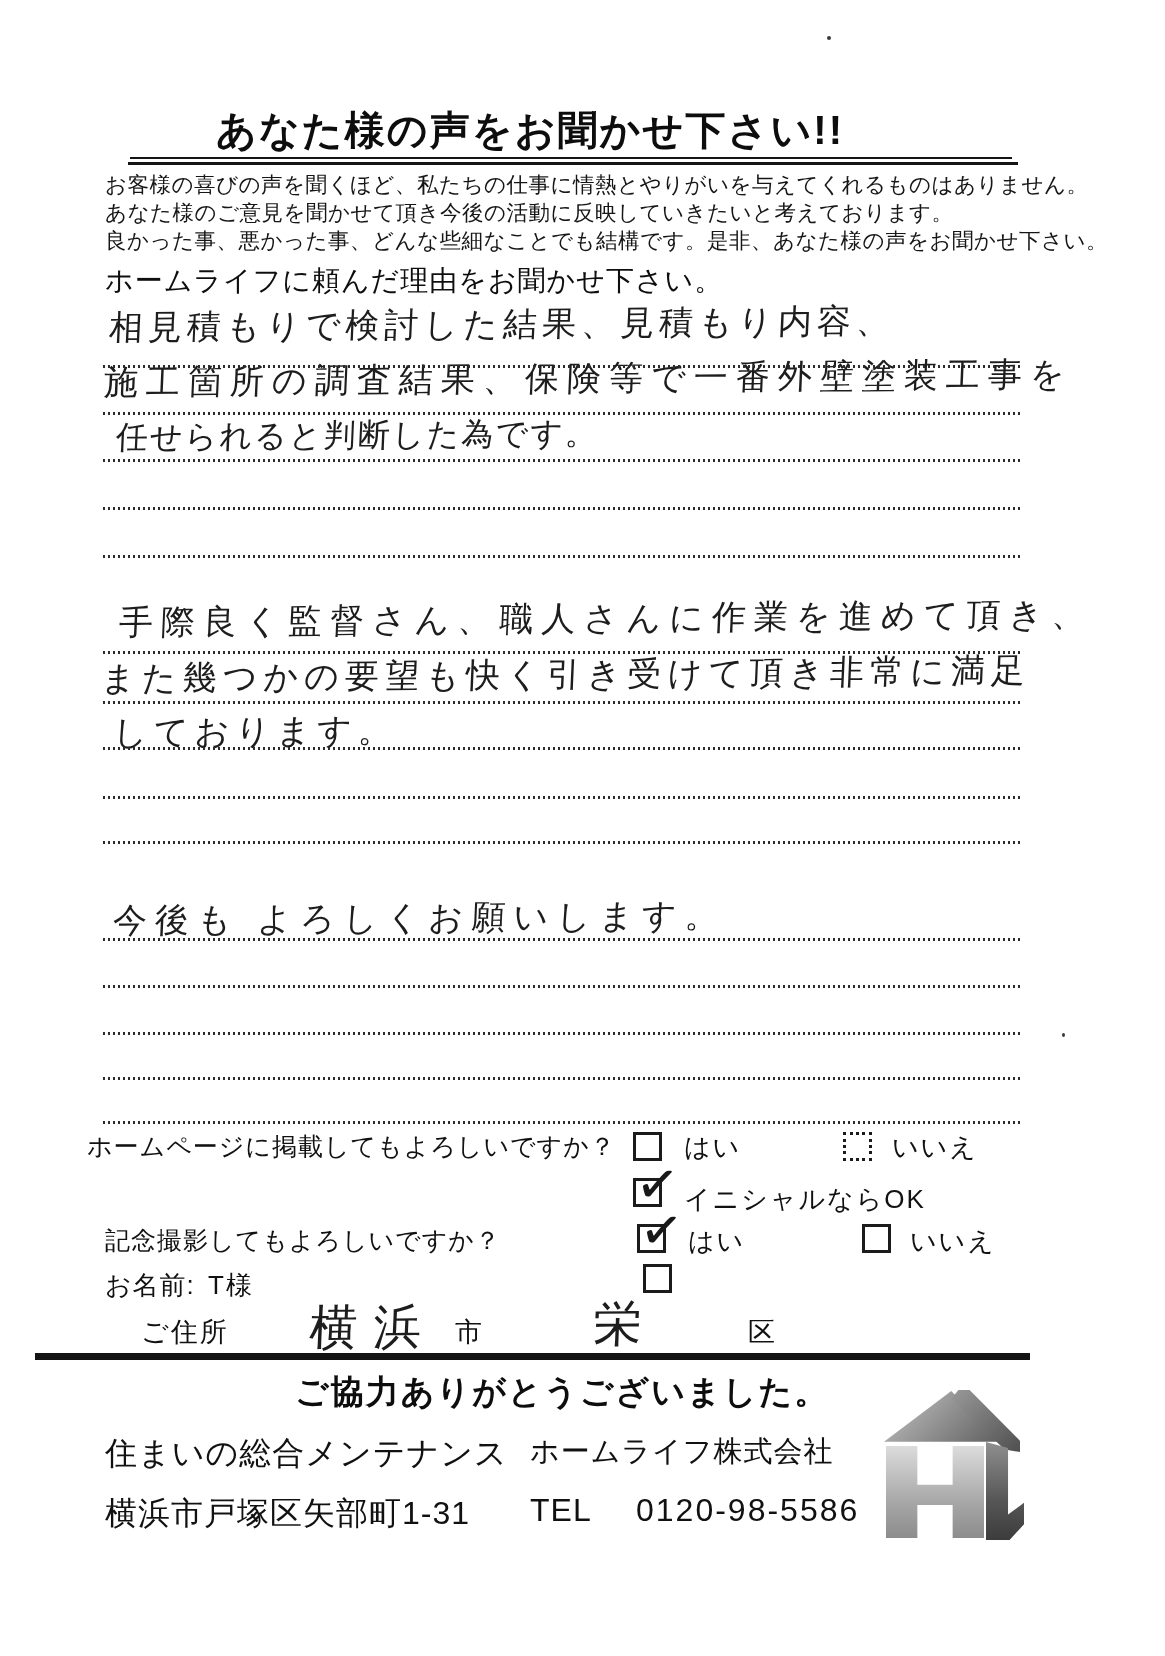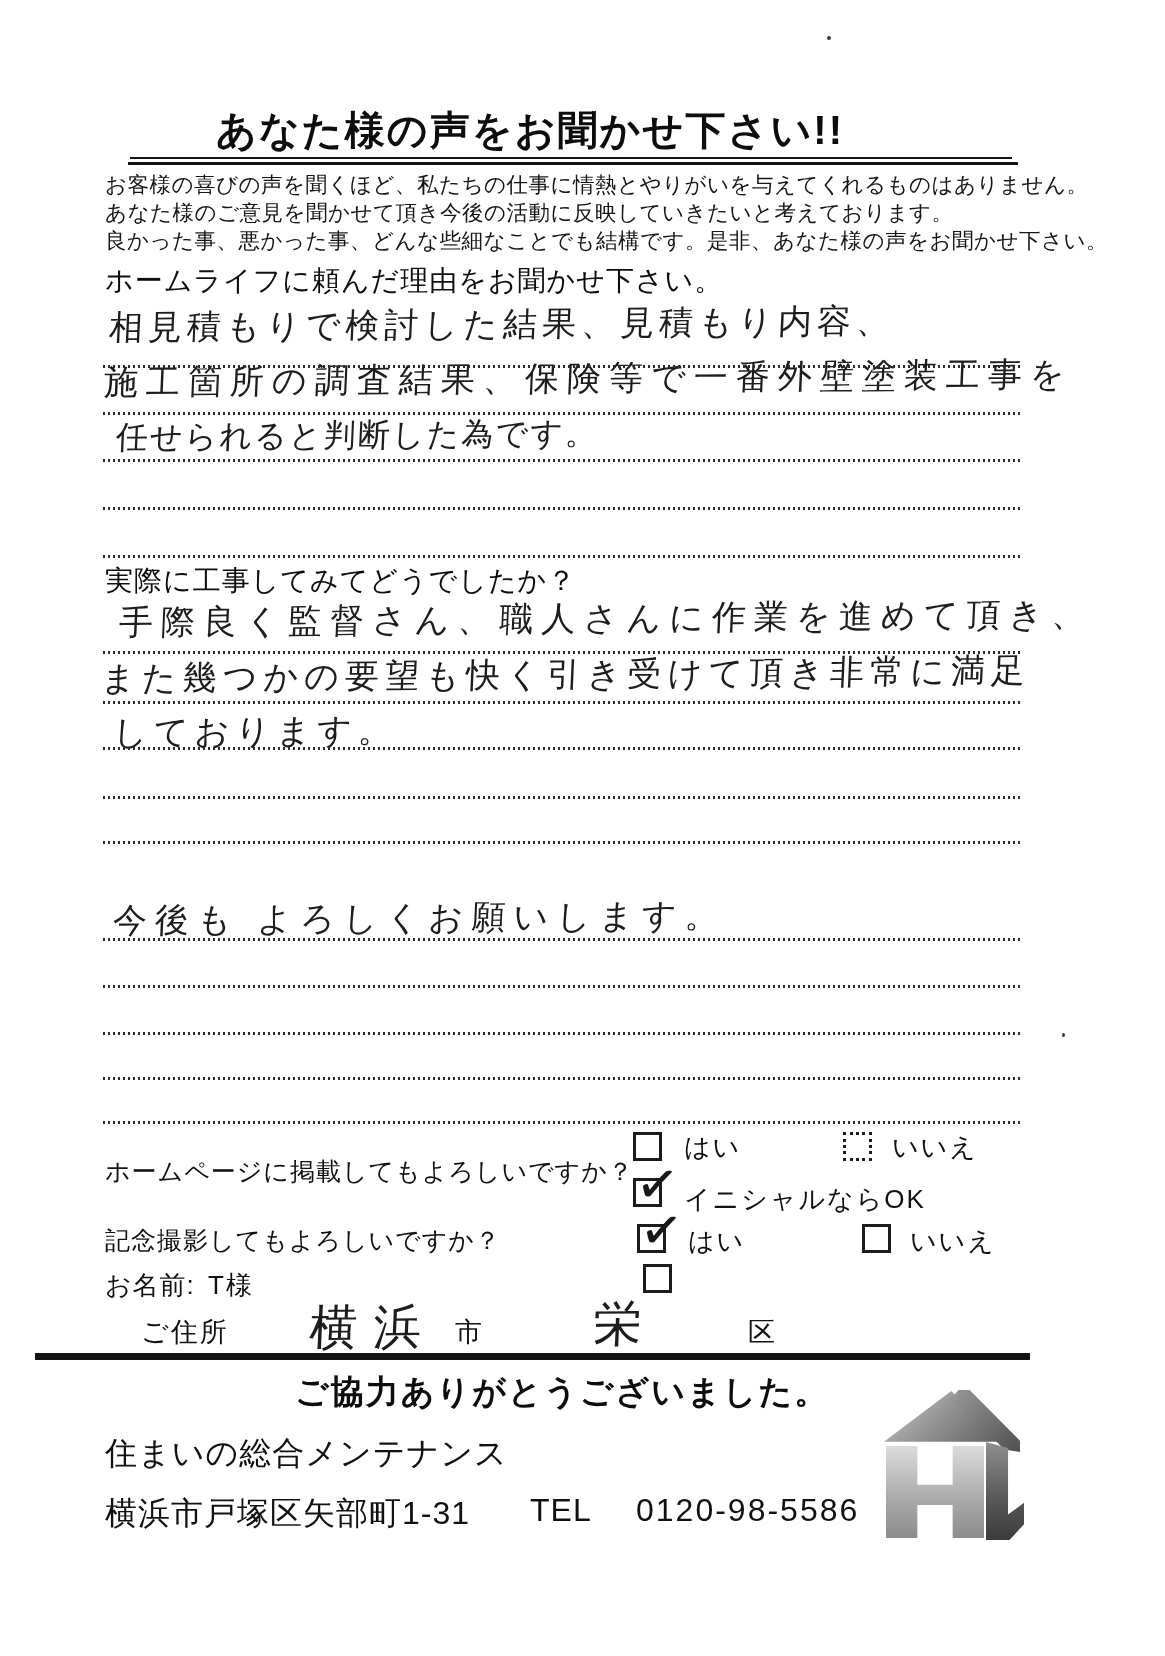--- a/index.html
+++ b/index.html
@@ -81,40 +81,39 @@
   <div class="hw" style="left:108px;top:305px;font-size:34px;letter-spacing:5px;">相見積もりで検討した結果、見積もり内容、</div>
   <div class="hw" style="left:103px;top:360px;font-size:34px;letter-spacing:8px;">施工箇所の調査結果、保険等で一番外壁塗装工事を</div>
   <div class="hw" style="left:115px;top:416px;font-size:32px;letter-spacing:2px;">任せられると判断した為です。</div>
 
   <div class="dot" style="top:365px;"></div>
   <div class="dot" style="top:412px;"></div>
   <div class="dot" style="top:459px;"></div>
   <div class="dot" style="top:507px;"></div>
   <div class="dot" style="top:555px;"></div>
 
-  <div class="abs qhead" style="left:105px;top:562px;">実際に工事してみてどうでしたか？</div>
   <div class="hw" style="left:118px;top:600px;font-size:34px;letter-spacing:8px;">手際良く監督さん、職人さんに作業を進めて頂き、</div>
   <div class="hw" style="left:100px;top:656px;font-size:34px;letter-spacing:6px;">また幾つかの要望も快く引き受けて頂き非常に満足</div>
   <div class="hw" style="left:112px;top:710px;font-size:34px;letter-spacing:6px;">しております。</div>
 
   <div class="dot" style="top:651px;"></div>
   <div class="dot" style="top:701px;"></div>
   <div class="dot" style="top:747px;"></div>
   <div class="dot" style="top:796px;"></div>
   <div class="dot" style="top:841px;"></div>
 
   <div class="hw" style="left:112px;top:898px;font-size:34px;letter-spacing:8px;">今後も よろしくお願いします。</div>
 
   <div class="dot" style="top:938px;"></div>
   <div class="dot" style="top:985px;"></div>
   <div class="dot" style="top:1032px;"></div>
   <div class="dot" style="top:1077px;"></div>
   <div class="dot" style="top:1121px;"></div>
 
-  <div class="abs clabel" style="left:105px;top:1130px;margin-top:25px;">ホームページに掲載してもよろしいですか？</div>
+  <div class="abs clabel" style="left:87px;top:1130px;">ホームページに掲載してもよろしいですか？</div>
   <div class="cb" style="left:633px;top:1132px;"></div>
   <div class="abs copt" style="left:684px;top:1130px;">はい</div>
   <div class="cb" style="left:843px;top:1132px;border-style:dotted;border-width:3px;"></div>
   <div class="abs copt" style="left:892px;top:1130px;">いいえ</div>
 
   <div class="cb" style="left:633px;top:1178px;">
     <span class="check">✓</span>
   </div>
   <div class="abs copt" style="left:684px;top:1182px;">イニシャルならOK</div>
 
@@ -132,20 +131,21 @@
 
   <div class="abs copt" style="left:108px;top:1314px;font-size:27px;margin-left:33px;">ご住所</div>
   <div class="hw" style="left:308px;top:1296px;font-size:48px;letter-spacing:16px;">横浜</div>
   <div class="abs copt" style="left:455px;top:1314px;font-size:27px;">市</div>
   <div class="hw" style="left:592px;top:1292px;font-size:48px;">栄</div>
   <div class="abs copt" style="left:748px;top:1314px;font-size:27px;">区</div>
 
   <div class="rule" style="left:35px;top:1353px;width:995px;height:7px;"></div>
   <div class="abs thanks" style="left:295px;top:1370px;">ご協力ありがとうございました。</div>
   <div class="abs foot1" style="left:105px;top:1432px;">住まいの総合メンテナンス</div>
+  <div class="abs foot1" style="left:530px;top:1432px;font-size:29px;">ホームライフ株式会社</div>
   <div class="abs foot1" style="left:105px;top:1492px;">横浜市戸塚区矢部町1-31</div>
   <div class="abs foot1" style="left:530px;top:1492px;">TEL</div>
   <div class="abs foot1" style="left:636px;top:1492px;letter-spacing:2px;">0120-98-5586</div>
 
   <div class="logo">
     <div class="roofL"></div>
     <div class="roofR"></div>
     <div class="bodyH"></div>
     <div class="barL"></div>
   </div>

